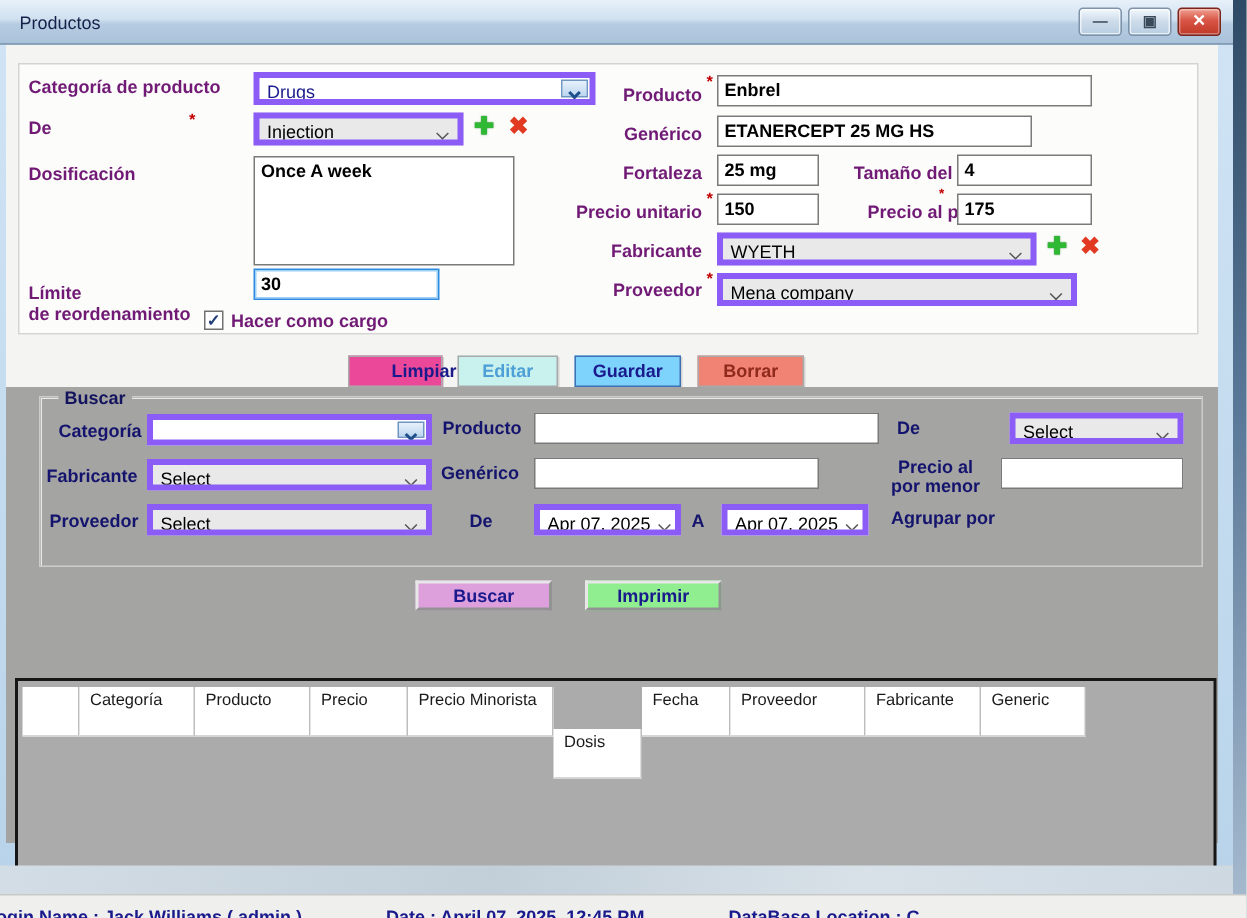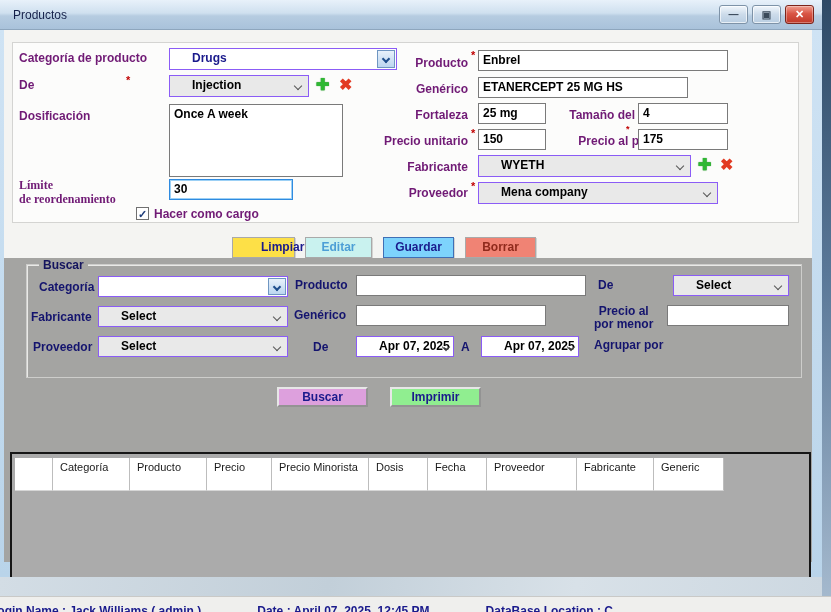--- a/index.html
+++ b/index.html
@@ -26,40 +26,40 @@
 
   
   .form-panel { position:absolute; left:8px; top:12px; width:787px; height:181px;
     background:#fcfcfb; border:1px solid #d4d4d2; }
   .lbl { position:absolute; color:#701a75; font-weight:bold; font-size:12px; white-space:nowrap; }
   .lbl.r { text-align:right; }
   .ast { position:absolute; color:#c00000; font-weight:bold; font-size:11px; }
   .tbox { position:absolute; background:#fff; border:1px solid #7a7a7a; font-weight:bold;
     font-size:12px; color:#000; padding:2px 4px; font-family:"Liberation Sans",sans-serif; }
   .tbox.focus { border:1px solid #2f8be0; box-shadow:0 0 0 1px #9cd0f5 inset; }
-  .combo { position:absolute; border:1px solid #8b5cf6; background:#e9e9e9; font-weight:bold;
-    font-size:12px; color:#000; padding:2px 20px 2px 22px; white-space:nowrap; overflow:hidden; }
+  .combo { position:absolute; border:4px solid #8b5cf6; background:#e9e9e9; font-weight:normal;
+    font-size:12px; color:#000; padding:2px 20px 2px 5px; white-space:nowrap; overflow:hidden; }
   .combo.white { background:#fff; color:#1a1a8c; }
   .chev { position:absolute; right:7px; top:7px; width:6px; height:6px;
     border-right:1.6px solid #555; border-bottom:1.6px solid #555; transform:rotate(45deg); }
   .dropbtn { position:absolute; right:1px; top:1px; bottom:1px; width:18px;
     background:linear-gradient(180deg,#e8f1fb,#bcd6f0); border:1px solid #6f96c2; }
   .dropbtn .chev { right:5px; top:5px; border-color:#1f4e8c; border-width:2px; }
   .multiline { line-height:1.15; }
   .icon { position:absolute; font-size:16px; line-height:16px; font-weight:bold; cursor:default; }
   .plus { color:#2fb833; text-shadow:0 0 1px #1a7a1d; }
   .xdel { color:#e23a22; }
   .chk { position:absolute; width:13px; height:13px; background:#fff; border:1px solid #707070;
     font-size:11px; line-height:12px; text-align:center; color:#1f3d7a; font-weight:bold; }
 
   
   .abtn { position:absolute; height:21px; border:1px solid #a9a9a9; font-weight:bold;
     font-size:12px; color:#1a1a8c; text-align:center; line-height:19px;
     box-shadow:1px 1px 0 #00000022; }
-  .abtn.clear { background:#fde047;padding-left:28px; }
+  .abtn.clear { background:#ec4899;padding-left:28px; }
   .abtn.edit { background:#c9f2ef; color:#4d9fd6; }
   .abtn.save { background:#7dd3fc; border:1px solid #3f6fb5; }
   .abtn.del { background:#f08374; color:#8f2a1c; }
 
   
   .lower { position:absolute; left:0; top:228px; width:808px; height:304px; background:#a4a4a2; }
   .fieldset { position:absolute; left:22px; top:6px; width:776px; height:114px;
     border:1px solid #cdcdcb; box-shadow:inset 1px 1px 0 #e9e9e7; }
   .fs-legend { position:absolute; left:12px; top:-7px; background:#a4a4a2; padding:0 4px;
     color:#14145e; font-weight:bold; font-size:12px; }
@@ -72,21 +72,21 @@
   
   .grid-wrap { position:absolute; left:6px; top:194px; width:801px; height:138px;
     border:2px solid #161616; background:#ababab; }
   .grid-head { position:absolute; left:3px; top:4px; display:flex; }
   .gcell { background:#fff; border-right:1px solid #bdbdbd; border-bottom:1px solid #d6d6d6;
     height:33px; font-size:11px; color:#1a1a1a; padding:3px 0 0 7px; line-height:1.2; }
   .corner { width:38px; }
   .cols { display:flex; }
   .cols .gcell:nth-of-type(1){width:77px;} .cols .gcell:nth-of-type(2){width:77px;}
   .cols .gcell:nth-of-type(3){width:65px;} .cols .gcell:nth-of-type(4){width:97px;}
-  .cols .gcell:nth-of-type(5){width:59px;} .cols .gcell:nth-of-type(6){width:59px;}
+  .cols .gcell:nth-of-type(5){width:59px;margin-top:28px;} .cols .gcell:nth-of-type(6){width:59px;}
   .cols .gcell:nth-of-type(7){width:90px;} .cols .gcell:nth-of-type(8){width:77px;}
   .cols .gcell:nth-of-type(9){width:70px;}
 
   
   .right-strip { position:absolute; left:822px; top:0; width:9px; height:612px;
     background:linear-gradient(180deg,#2e4a66,#5a7linear898 0,#5a7898 40%,#a8bcd0 100%);
     background:linear-gradient(180deg,#2e4a66 0%,#5a7898 45%,#a8bcd0 100%); }
   .desktop { position:absolute; left:0; top:577px; width:822px; height:19px;
     background:linear-gradient(100deg,#d3dde5,#c2cfd9 40%,#d8e1e8 70%,#cdd8e1); }
   .statusbar { position:absolute; left:0; top:596px; width:831px; height:16px;
@@ -125,21 +125,21 @@
       <div class="ast" style="left:113px; top:31px;">*</div>
       <div class="combo" style="left:156px; top:32px; width:140px; height:22px;">
         <span>Injection</span><span class="chev"></span>
       </div>
       <div class="icon plus" style="left:303px; top:34px;">✚</div>
       <div class="icon xdel" style="left:326px; top:34px;">✖</div>
 
       <div class="lbl" style="left:6px; top:66px;">Dosificación</div>
       <div class="tbox" style="left:156px; top:61px; width:174px; height:73px;">Once A week</div>
 
-      <div class="lbl multiline" style="left:6px; top:136px;font-family:Liberation Serif, serif;">
+      <div class="lbl multiline" style="left:6px; top:146px;">
         <span>Límite</span><br>
         <span>de reordenamiento</span>
       </div>
       <div class="tbox focus" style="left:156px; top:136px; width:124px; height:21px;">30</div>
 
       <div class="chk" style="left:123px; top:164px;">✓</div>
       <div class="lbl" style="left:141px; top:164px;">Hacer como cargo</div>
 
       <div class="lbl r" style="left:375px; top:13px; width:80px;">Producto</div>
       <div class="ast" style="left:458px; top:6px;">*</div>

